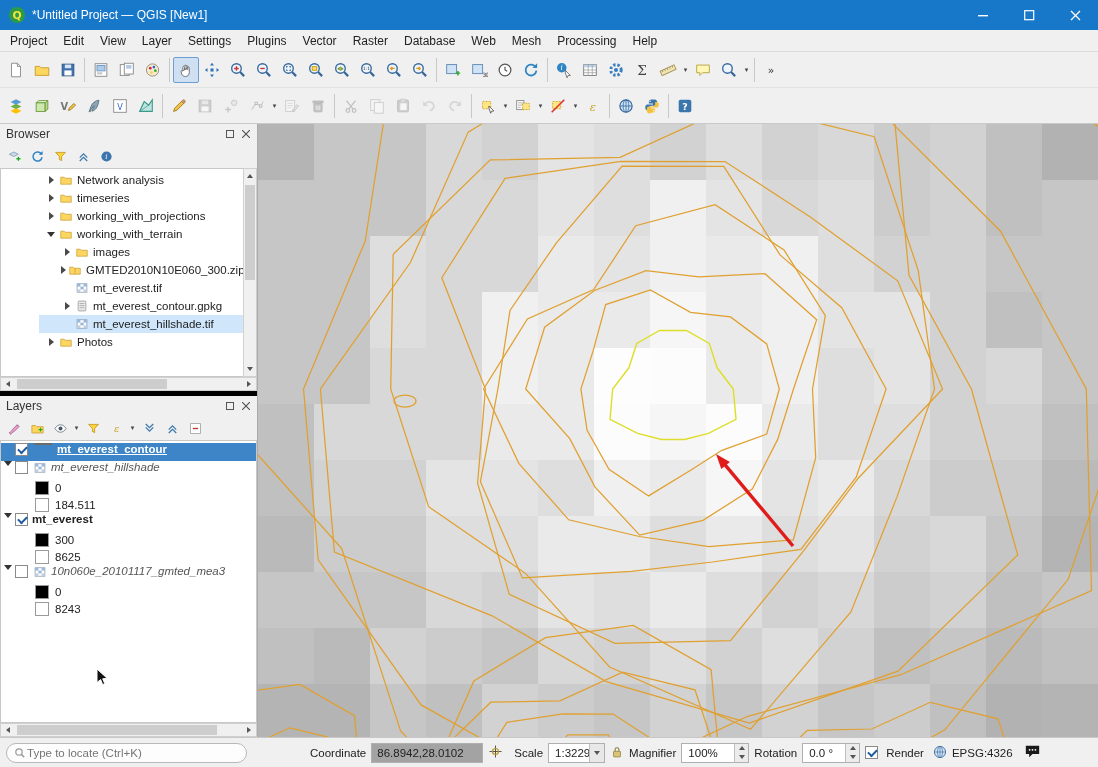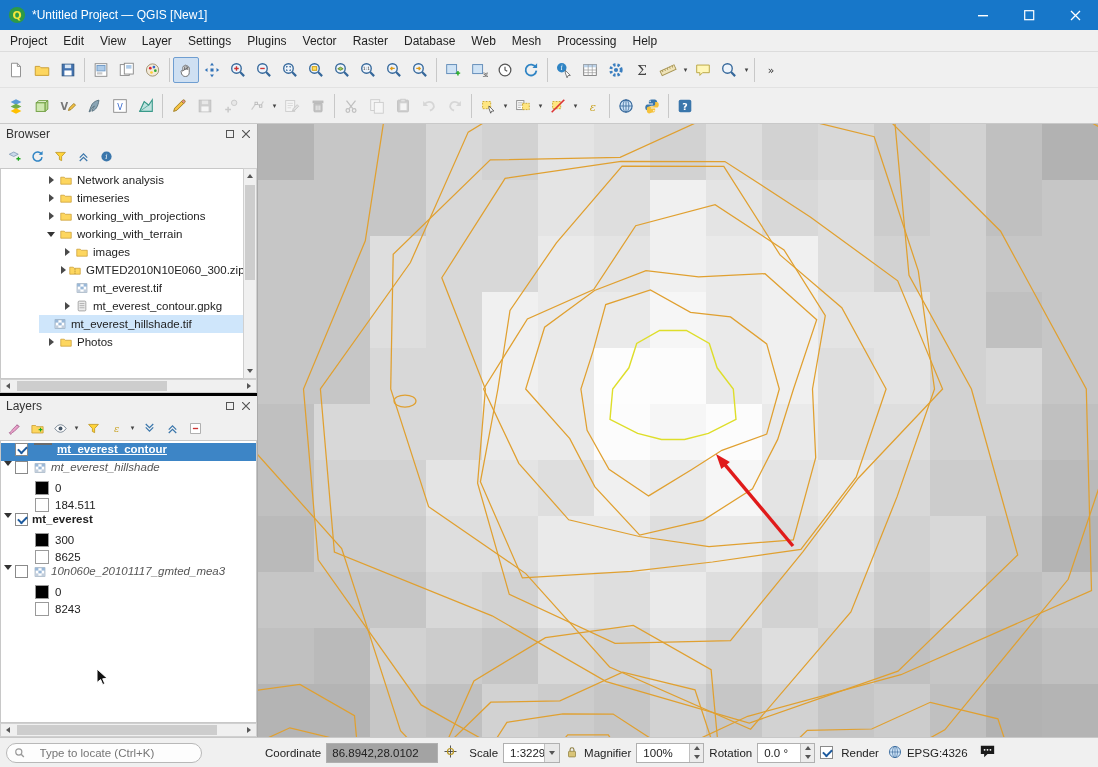--- a/index.html
+++ b/index.html
@@ -31,21 +31,21 @@
   .main { display:flex; height:613px; }
   .left { width:258px; display:flex; flex-direction:column; background:#f0f0f0; border-right:1px solid #aaa; }
 
   .panel-header { height:20px; display:flex; align-items:center; padding:0 4px 0 6px; font-size:12px; color:#333; }
   .panel-header .ph-spacer { flex:1; }
   .ph-btn { width:14px; height:14px; display:flex; align-items:center; justify-content:center; margin-left:2px; color:#555; font-size:9px; }
   .ph-float { width:8px; height:8px; border:1px solid #555; }
   .panel-toolbar { height:24px; display:flex; align-items:center; padding:0 3px; gap:1px; }
   .panel-toolbar .tbtn { width:22px; height:22px; }
 
-  .browser-panel { height:272px; display:flex; flex-direction:column; border-bottom:3px solid #000000; }
+  .browser-panel { height:272px; display:flex; flex-direction:column; border-bottom:5px solid #000000; }
   .tree-wrap { flex:1; display:flex; min-height:0; }
   .tree { flex:1; background:#fff; border:1px solid #c8c8c8; border-right:none; overflow:hidden; padding-top:2px; }
   .trow { height:18px; display:flex; align-items:center; white-space:nowrap; font-size:11.5px;margin-left:38px; }
   .trow.sel { background:#cfe6fb; }
   .trow .exp { width:12px; display:flex; justify-content:center; }
   .trow .ticon { margin:0 4px 0 2px; display:flex; }
   .arrow-r { width:0; height:0; border-left:5px solid #4a4a4a; border-top:4px solid transparent; border-bottom:4px solid transparent; }
   .arrow-d { width:0; height:0; border-top:5px solid #333; border-left:4px solid transparent; border-right:4px solid transparent; }
 
   .vscroll { width:14px; background:#f0f0f0; border:1px solid #d0d0d0; display:flex; flex-direction:column; }
@@ -75,21 +75,21 @@
   .lrow.sel .lname { color:#fff; font-weight:bold; text-decoration:underline; }
   .legendrow { height:17px; display:flex; align-items:center; padding-left:34px; font-size:11.5px; }
   .swatch { width:14px; height:14px; border:1px solid #9a9a9a; margin-right:6px; flex:none; }
 
   
   .map-area { flex:1; position:relative; background:#d0d0d0; }
   .map-area svg { display:block; }
 
   
   .statusbar { height:30px; background:#f0f0f0; border-top:1px solid #c8c8c8; display:flex; align-items:center; padding:0 6px; gap:5px; font-size:11.5px; }
-  .locate { width:196px; height:20px; border:1px solid #b8b8b8; border-radius:10px; background:#fdfdfd; display:flex; align-items:center; padding:0 7px; gap:14px; color:#999; }
+  .locate { width:241px; height:20px; border:1px solid #b8b8b8; border-radius:10px; background:#fdfdfd; display:flex; align-items:center; padding:0 7px; gap:1px; color:#999; }
   .locate input { border:none; outline:none; background:transparent; width:160px; font-size:11.5px; font-family:inherit; color:#444; }
   .sb-field { height:20px; background:#a3a3a3; border:1px solid #b0b0b0; display:flex; align-items:center; padding:0 5px; }
   .sb-combo { height:20px; background:#fff; border:1px solid #b0b0b0; display:flex; align-items:center; }
   .sb-combo .val { padding:0 6px; }
   .sb-combo .drop { width:15px; height:100%; background:#e8e8e8; border-left:1px solid #c0c0c0; display:flex; align-items:center; justify-content:center; }
   .sb-combo .spin { width:14px; height:100%; display:flex; flex-direction:column; border-left:1px solid #c0c0c0; }
   .sb-combo .spin div { flex:1; display:flex; align-items:center; justify-content:center; background:#ececec; }
   .sb-label { color:#222; }
   .sb-check { display:flex; align-items:center; gap:4px; }
 
@@ -629,21 +629,21 @@
                 <span class="arrow-r"></span>
               </span>
               <span class="ticon">
                 <svg width="14" height="14" viewBox="0 0 20 20">
                   <rect x="4.5" y="3" width="11" height="14" rx="1.5" fill="#ececec" stroke="#888"></rect>
                   <path d="M6.5 6.5h7M6.5 9.5h7M6.5 12.5h7" stroke="#999"></path>
                 </svg>
               </span>
               <span>mt_everest_contour.gpkg</span>
             </div>
-            <div class="trow sel" style="">
+            <div class="trow sel" style="padding-left:22px">
               <span class="exp"></span>
               <span class="ticon">
                 <svg width="14" height="14" viewBox="0 0 20 20">
                   <rect x="3" y="4" width="14" height="12" fill="#fff" stroke="#7890a8"></rect>
                   <rect x="3" y="4" width="4.7" height="4" fill="#9ab8d8"></rect>
                   <rect x="12.3" y="4" width="4.7" height="4" fill="#9ab8d8"></rect>
                   <rect x="7.7" y="8" width="4.7" height="4" fill="#9ab8d8"></rect>
                   <rect x="3" y="12" width="4.7" height="4" fill="#c2cedc"></rect>
                   <rect x="12.3" y="12" width="4.7" height="4" fill="#c2cedc"></rect>
                 </svg>

